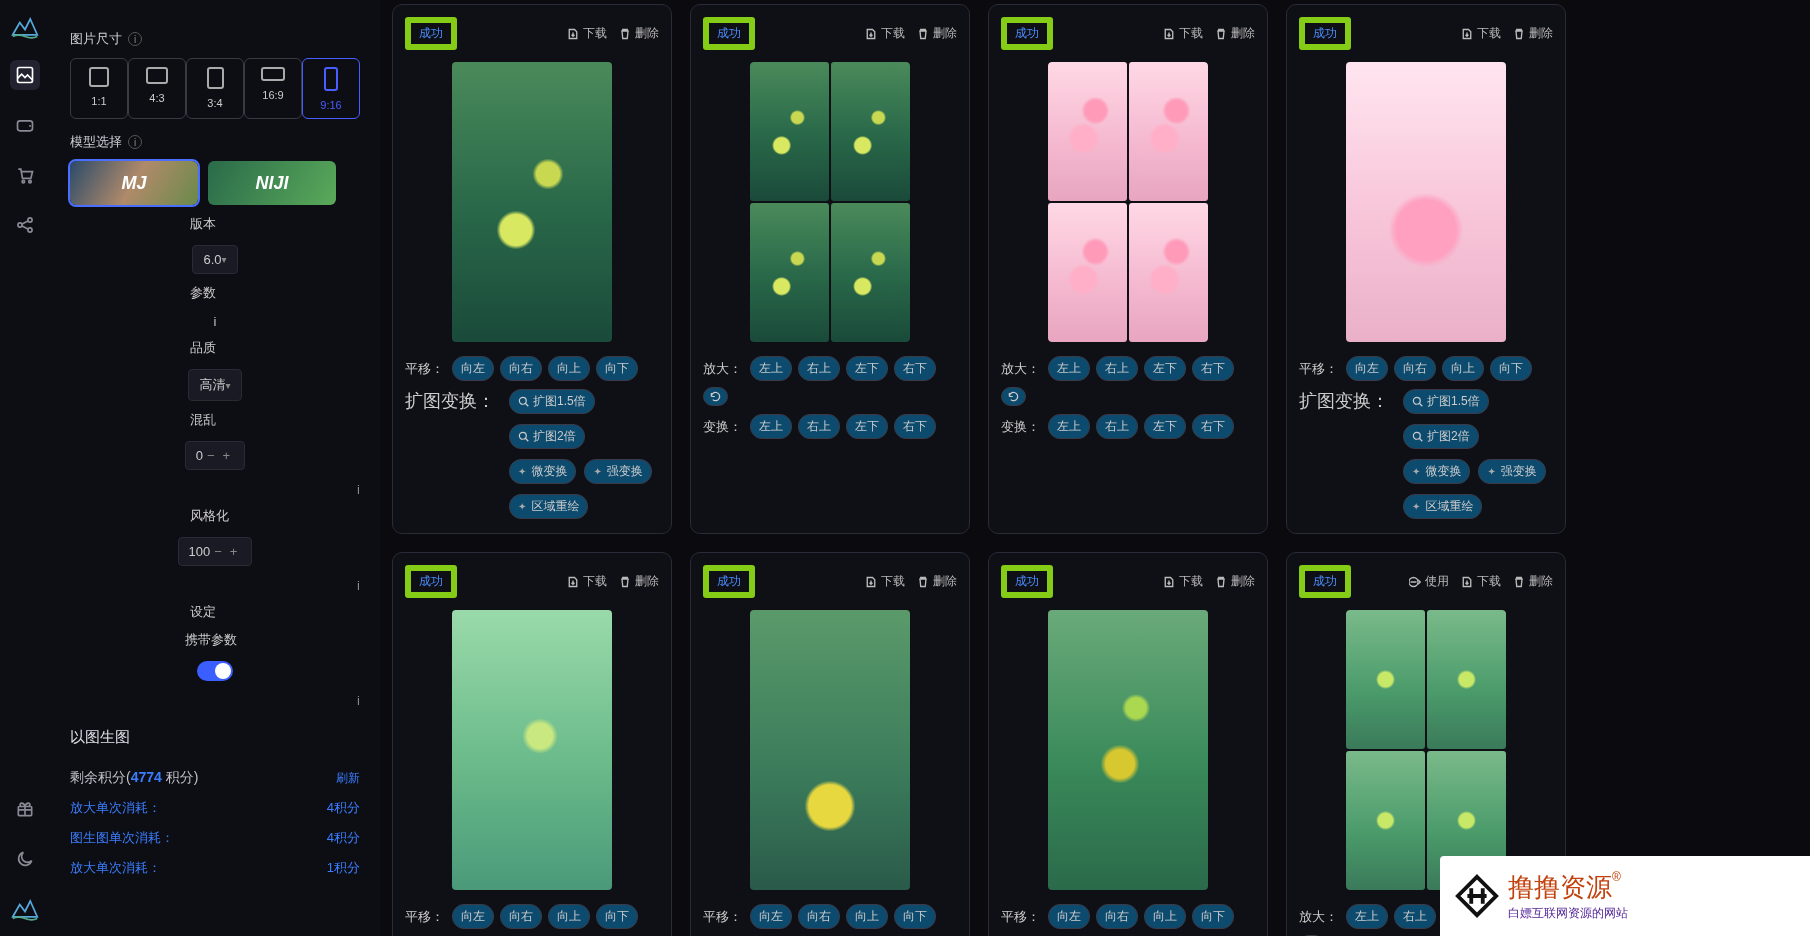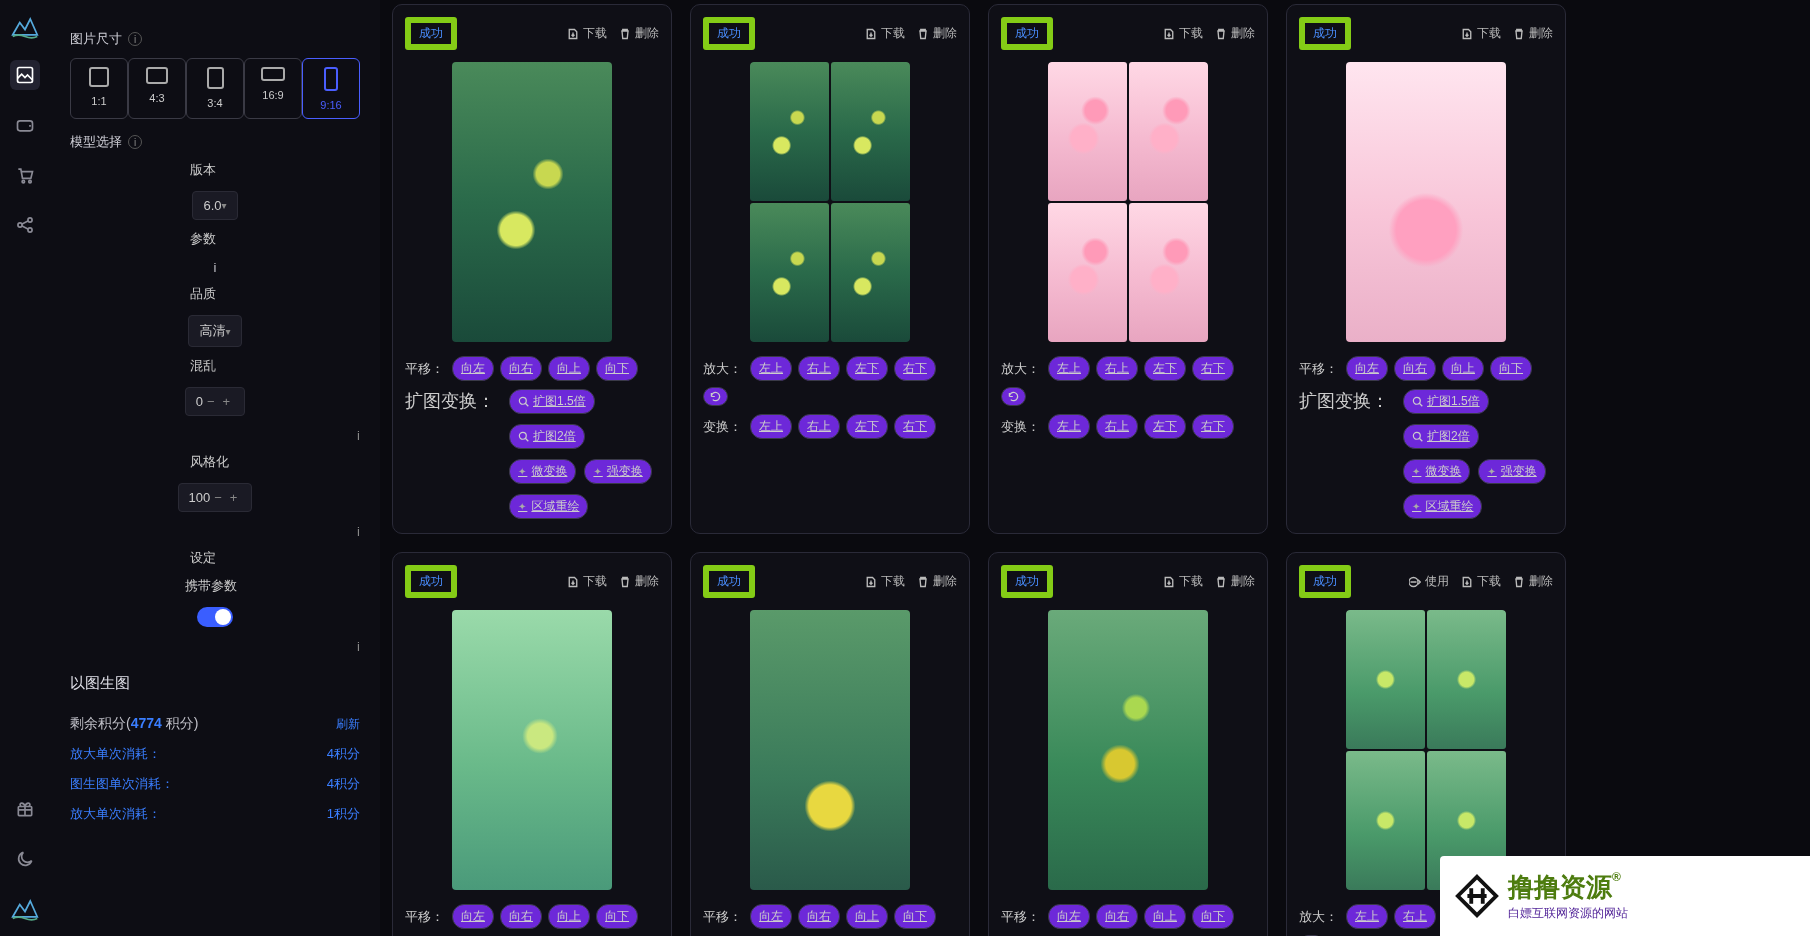--- a/index.html
+++ b/index.html
@@ -122,37 +122,37 @@
 .thm-green3 { background: radial-gradient(circle at 45% 55%, #d8c830 8%, transparent 11%), radial-gradient(circle at 55% 35%, #aad850 5%, transparent 7%), linear-gradient(180deg, #6aaa7a 0%, #3a8a5a 55%, #2a6a4a 100%); }
 .thm-green4 { background: radial-gradient(circle at 50% 50%, #c8e868 9%, transparent 12%), linear-gradient(180deg, #7aba8a 0%, #4a9a6a 60%, #3a7a5a 100%); }
 .thm-greenlt { background: radial-gradient(circle at 55% 45%, #cae880 7%, transparent 10%), linear-gradient(180deg, #9adaaa 0%, #6aba8a 55%, #4a9a7a 100%); }
 .thm-pink1 { background: radial-gradient(circle at 45% 55%, #ffb0c8 14%, transparent 18%), radial-gradient(circle at 60% 35%, #ff9ab8 10%, transparent 14%), linear-gradient(180deg, #ffd8e5 0%, #f5bad0 55%, #e8a5c0 100%); }
 .thm-pink2 { background: radial-gradient(circle at 50% 60%, #ffa0c0 16%, transparent 20%), linear-gradient(180deg, #ffe5ef 0%, #f8c5d8 55%, #eab0c8 100%); }
 
 .ops-row { display:flex; align-items:center; gap:6px; margin:8px 0; flex-wrap:wrap; }
 .ops-row .olabel { color:#ccc; font-size:13px; margin-right:2px; }
 .op-btn {
   border:1px solid #3a3a48; border-radius:12px; padding:3px 8px; font-size:12px;
-  color:#ccc; cursor:pointer; display:inline-flex; align-items:center; gap:4px; background:#6d28d9;text-decoration:underline;
+  color:#ccc; cursor:pointer; display:inline-flex; align-items:center; gap:4px; background:#0c4a6e;
 }
 .op-btn.round { padding:3px 6px; }
 .op-btn .dots { color:#aaa; letter-spacing:1px; font-size:10px;}
 .op-btn svg { width:11px; height:11px; }
 .ext-label { color:#ccc; font-size:18px; margin-right:6px; }
 .ext-wrap { display:flex; gap:8px; }
 .ext-btns { display:flex; flex-direction:column; gap:10px; }
 .ext-btns .brow { display:flex; gap:8px; }
 
 
 .watermark {
   position:fixed; right:0; bottom:0; width:370px; height:80px; background:#fff;
   display:flex; align-items:center; padding:8px 14px; color:#222;
   border-top-left-radius:4px; z-index:50;
 }
-.watermark .wm-logo { font-size:26px; font-weight:bold; color:#4d7c0f; }
+.watermark .wm-logo { font-size:26px; font-weight:normal; color:#c2410c; }
 .watermark .wm-logo span.r { font-size:12px; vertical-align:top;}
 .watermark .wm-sub { font-size:12px; color:#4c1d95; margin-left:0;}
 .watermark svg { width:46px; height:46px; margin-right:8px;}
 
 
 .gallery-wrap::-webkit-scrollbar, .side-panel::-webkit-scrollbar { width:8px; height:8px;}
 .gallery-wrap::-webkit-scrollbar-thumb, .side-panel::-webkit-scrollbar-thumb { background:#2a2a38; border-radius:4px;}
 </style>
 </head>
 <body>
@@ -221,20 +221,24 @@
         <div class="ratio-item"><div class="ratio-box" style="width:20px;height:20px"></div><span>1:1</span></div>
         <div class="ratio-item"><div class="ratio-box" style="width:22px;height:17px"></div><span>4:3</span></div>
         <div class="ratio-item"><div class="ratio-box" style="width:17px;height:22px"></div><span>3:4</span></div>
         <div class="ratio-item"><div class="ratio-box" style="width:24px;height:14px"></div><span>16:9</span></div>
         <div class="ratio-item active"><div class="ratio-box" style="width:14px;height:24px"></div><span>9:16</span></div>
       </div>
 
     <div class="sp-label">
         <span>模型选择</span>
         <span class="info-icn">i</span>
+      </div>
+    <div class="model-row" id="model-row">
+        <div class="model-item model-mj active">MJ</div>
+        <div class="model-item model-niji">NIJI</div>
       </div>
 
     <div class="param-row">
       <span class="plabel">版本</span>
       <div class="select-like">
           <span>6.0</span>
           <span class="chev">▾</span>
         </div>
     </div>
     <div class="param-row">

